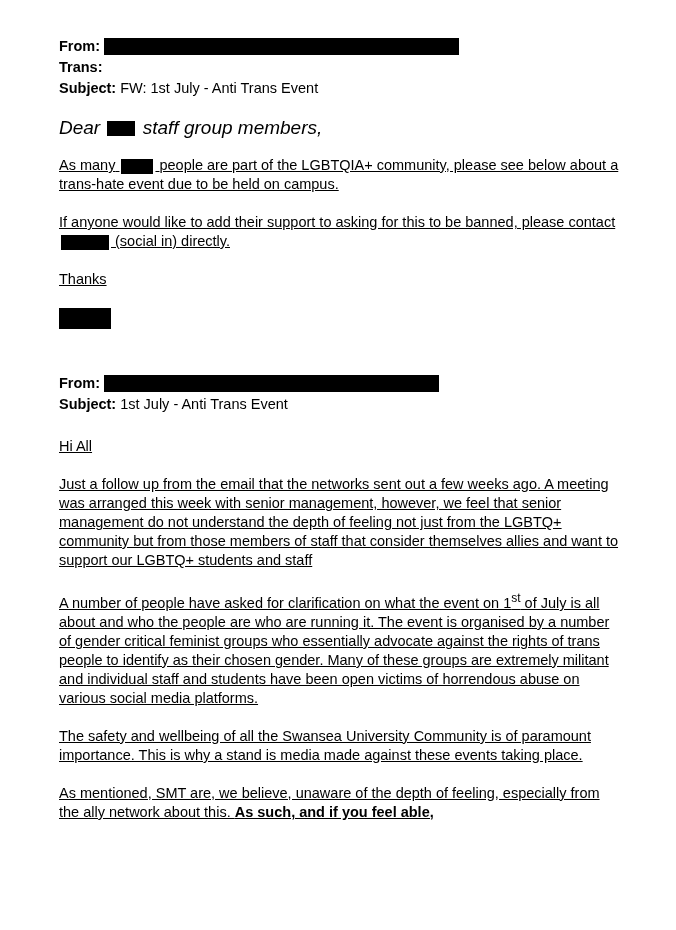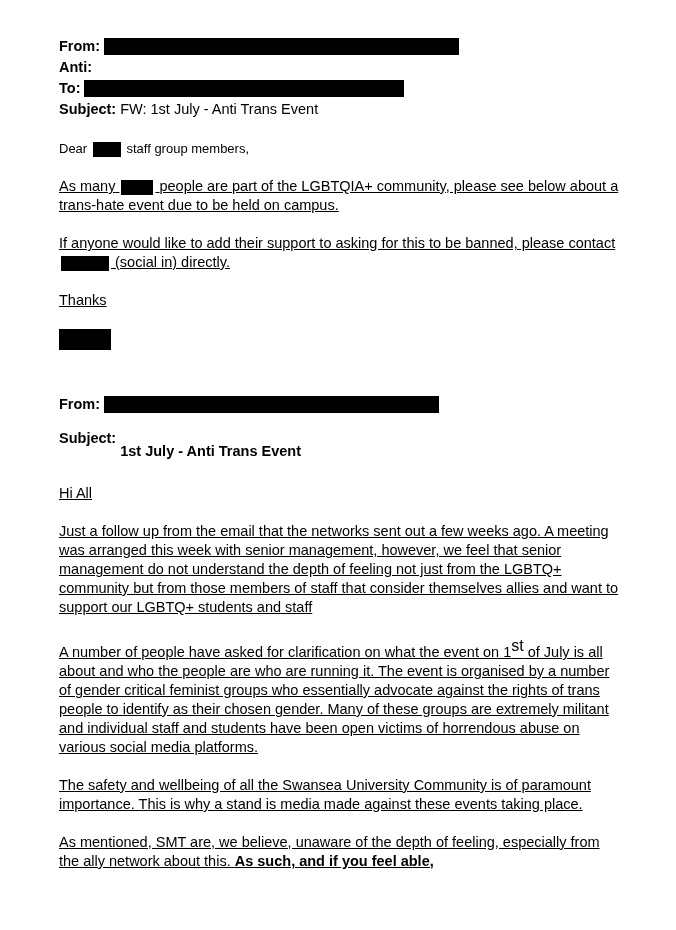--- a/index.html
+++ b/index.html
@@ -36,22 +36,21 @@
     align-items: center;
   }
   .hdr-label {
     font-weight: bold;
     margin-right: 4px;
   }
   .hdr-value {
     font-weight: normal;
   }
   .hdr-value.bold {
-    font-weight: bold;
-    margin-top: 26px;
+    font-weight: normal;
   }
   .redact {
     display: inline-block;
     background: #000000;
     vertical-align: middle;
   }
   .r-from1 { width: 355px; height: 17px; }
   .r-to1   { width: 320px; height: 17px; }
   .r-inline-sm { width: 28px; height: 15px; margin: 0 2px; }
   .r-inline-md { width: 32px; height: 15px; margin: 0 2px; }
@@ -67,25 +66,26 @@
     text-decoration: underline;
   }
   .spacer-19 { height: 19px; }
   .spacer-22 { height: 22px; }
   .spacer-44 { height: 44px; }
 
   .hdr-block-2 {
     margin-top: 0;
   }
   .salutation {
-    font-size: 13px;
+    font-size: 19px;
     line-height: 19px;
+    font-style: italic;
   }
   sup {
-    font-size: 16px;
+    font-size: 12px;
     vertical-align: super;
   }
   .bold-run {
     font-weight: bold;
   }
   .body-text {
     font-size: 14.7px;
     line-height: 19.6px;
   }
 </style>
@@ -94,25 +94,21 @@
 
 <div class="page">
   <div class="doc-body">
 
     <div>
       <div class="hdr-line">
         <span class="hdr-label">From:</span>
         <span class="redact r-from1"></span>
       </div>
       <div class="hdr-line">
-        <span class="hdr-label">Anti:</span>
-      </div>
-      <div class="hdr-line">
-        <span class="hdr-label">To:</span>
-        <span class="redact r-to1"></span>
+        <span class="hdr-label">Trans:</span>
       </div>
       <div class="hdr-line">
         <span class="hdr-label">Subject:</span>
         <span class="hdr-value">FW: 1st July - Anti Trans Event</span>
       </div>
     </div>
 
     <div class="spacer-19"></div>
 
     <div class="salutation">

